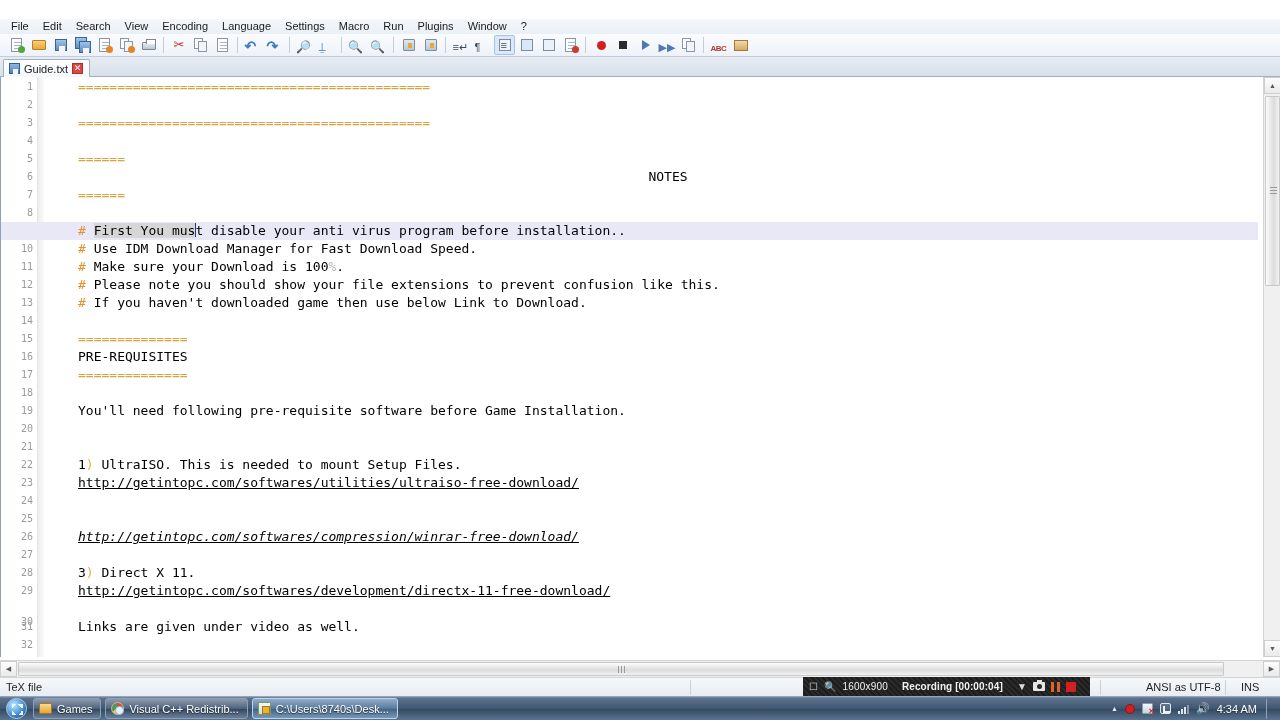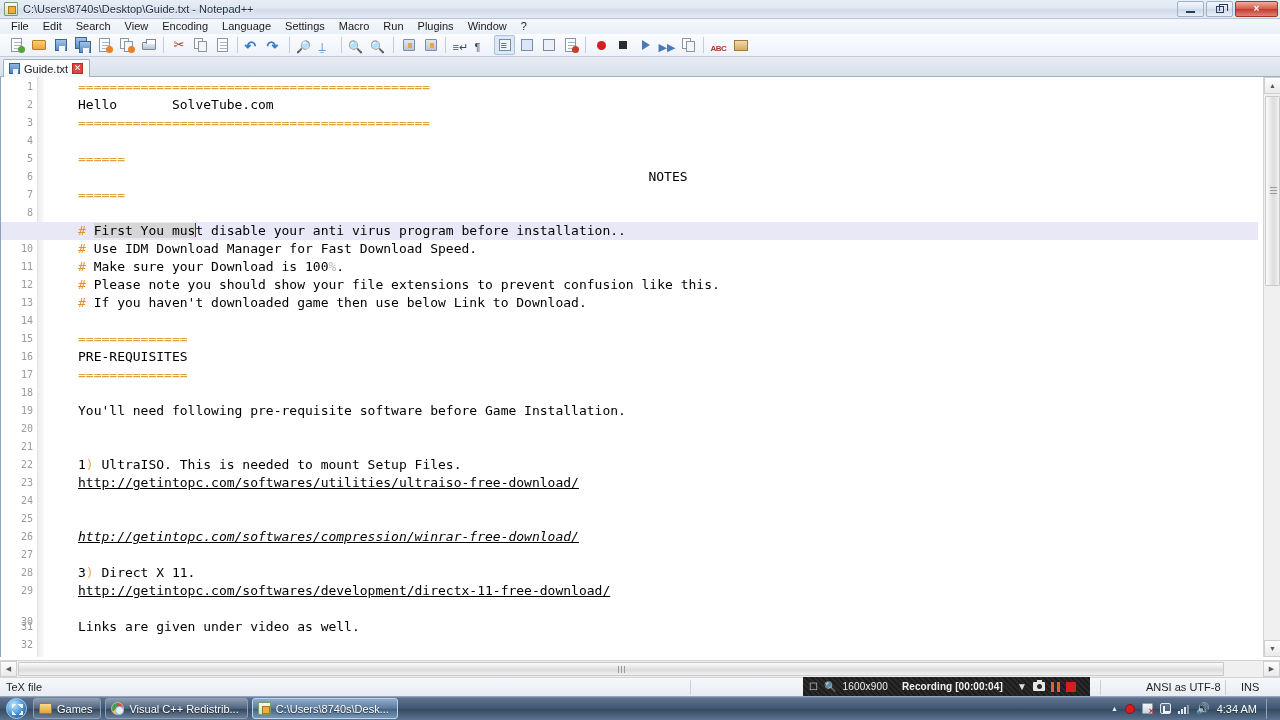--- a/index.html
+++ b/index.html
@@ -356,33 +356,20 @@
   .tray-net i:nth-child(3){height:7px;} .tray-net i:nth-child(4){height:9px; background: rgba(223,232,242,.45);}
   .tray-vol { font-size: 11px; color: #e8eef6; }
   .tray-clock { color: #ffffff; font-size: 11px; text-shadow: 0 1px 1px rgba(0,0,0,.5); }
   .tray-show { width: 8px; height: 20px; border-left: 1px solid #8fa3ba; margin-left: 2px; }
 </style>
 </head>
 <body>
 
 <div id="app">
 
-  <div class="titlebar">
-    <div class="tb-icon"></div>
-    <div class="tb-title">C:\Users\8740s\Desktop\Guide.txt - Notepad++</div>
-    <div class="wincontrols">
-      <div class="wc">
-          <span class="min-bar"></span>
-        </div>
-      <div class="wc">
-          <span class="res-sq"></span>
-        </div>
-      <div class="wc close">×</div>
-    </div>
-  </div>
 
   <div class="menubar">
     <div class="menuitem">File</div>
     <div class="menuitem">Edit</div>
     <div class="menuitem">Search</div>
     <div class="menuitem">View</div>
     <div class="menuitem">Encoding</div>
     <div class="menuitem">Language</div>
     <div class="menuitem">Settings</div>
     <div class="menuitem">Macro</div>
@@ -587,21 +574,20 @@
         <div class="lnum" style="top: 487px;">28</div>
         <div class="lnum" style="top: 505px;">29</div>
         <div class="lnum" style="top: 536px;">30</div>
         <div class="lnum" style="top: 541px;">31</div>
         <div class="lnum" style="top: 559px;">32</div>
         <div class="lnum" style="top: 577px;">33</div>
       </div>
     <div class="gutter-shade"></div>
     <div class="codearea" id="codearea">
         <div class="cline" style="top: 1px;"><span class="txt"><span class="sep">=============================================</span></span></div>
-        <div class="cline" style="top: 19px;"><span class="txt"><span>Hello       SolveTube.com</span></span></div>
         <div class="cline" style="top: 37px;"><span class="txt"><span class="sep">=============================================</span></span></div>
         <div class="cline" style="top: 55px;"><span class="txt"></span></div>
         <div class="cline" style="top: 73px;"><span class="txt"><span class="sep">======</span></span></div>
         <div class="cline" style="top: 91px; text-align: center;"><span class="txt"><span>NOTES</span></span></div>
         <div class="cline" style="top: 109px;"><span class="txt"><span class="sep">======</span></span></div>
         <div class="cline" style="top: 127px;"><span class="txt"></span></div>
         <div class="cline current" style="top: 145px;"><span class="txt"><span class="hash">#</span><span> </span><span class="sel">First You mus</span><span class="caret"></span><span>t disable your anti virus program before installation..</span></span></div>
         <div class="cline" style="top: 163px;"><span class="txt"><span class="hash">#</span><span> Use IDM Download Manager for Fast Download Speed.</span></span></div>
         <div class="cline" style="top: 181px;"><span class="txt"><span class="hash">#</span><span> Make sure your Download is 100</span><span class="pct">%</span><span>.</span></span></div>
         <div class="cline" style="top: 199px;"><span class="txt"><span class="hash">#</span><span> Please note you should show your file extensions to prevent confusion like this.</span></span></div>

